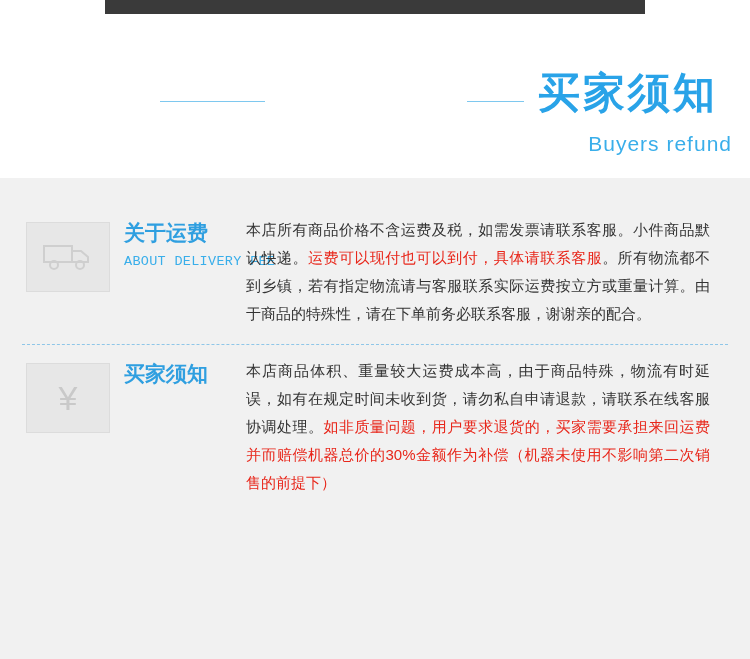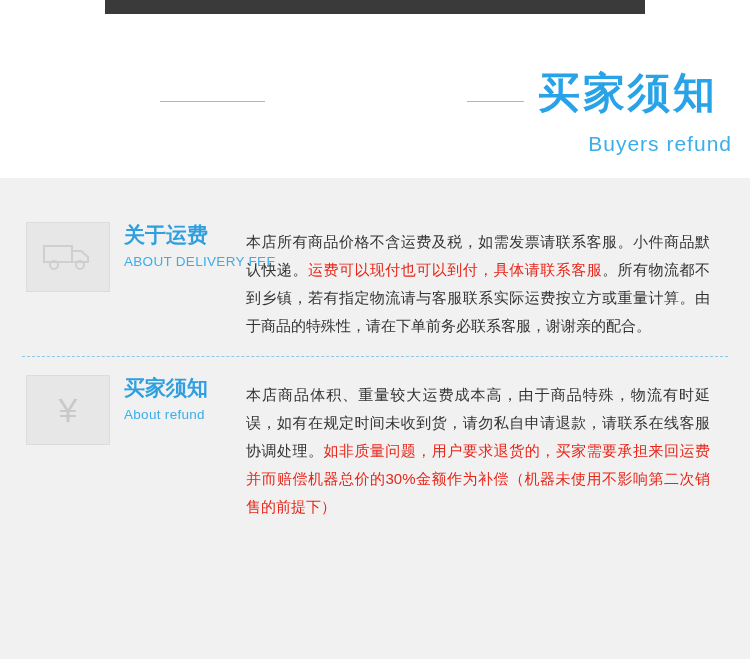--- a/index.html
+++ b/index.html
@@ -126,20 +126,21 @@
     font-size: 34px;
     color: #c9c9c9;
     font-family: "Liberation Sans", sans-serif;
     line-height: 1;
   }
   .row-label {
     flex: 0 0 auto;
     width: 136px;
     padding: 4px 0 0 14px;
     box-sizing: border-box;
+    font-family: Liberation Mono, monospace;
   }
   .row-label .cn {
     font-size: 21px;
     color: #2f9fe0;
     font-weight: bold;
     line-height: 30px;
     white-space: nowrap;
   }
   .row-label .en {
     font-size: 13.5px;
@@ -148,21 +149,20 @@
     letter-spacing: 0.3px;
     white-space: nowrap;
   }
   .row-text {
     flex: 1 1 auto;
     font-size: 15px;
     line-height: 28px;
     color: #333;
     padding-right: 18px;
     text-align: justify;
-    margin-top: 12px;
   }
   .row-text .red { color: #e8261a; }
 </style>
 </head>
 <body>
 
 <div class="page">
 
   <div class="top-strip">
     <div class="top-bar"></div>
@@ -201,21 +201,20 @@
           <span>本店所有商品价格不含运费及税，如需发票请联系客服。小件商品默认快递。</span><span class="red">运费可以现付也可以到付，具体请联系客服</span><span>。所有物流都不到乡镇，若有指定物流请与客服联系实际运费按立方或重量计算。由于商品的特殊性，请在下单前务必联系客服，谢谢亲的配合。</span>
         </div>
       </div>
 
       <div class="row">
         <div class="icon-box">
           <span class="yen">¥</span>
         </div>
         <div class="row-label">
           <div class="cn">买家须知</div>
-          <div class="en">About refund</div>
         </div>
         <div class="row-text">
           <span>本店商品体积、重量较大运费成本高，由于商品特殊，物流有时延误，如有在规定时间未收到货，请勿私自申请退款，请联系在线客服协调处理。</span><span class="red">如非质量问题，用户要求退货的，买家需要承担来回运费并而赔偿机器总价的30%金额作为补偿（机器未使用不影响第二次销售的前提下）</span>
         </div>
       </div>
 
     </div>
   </div>
 </div>
 

